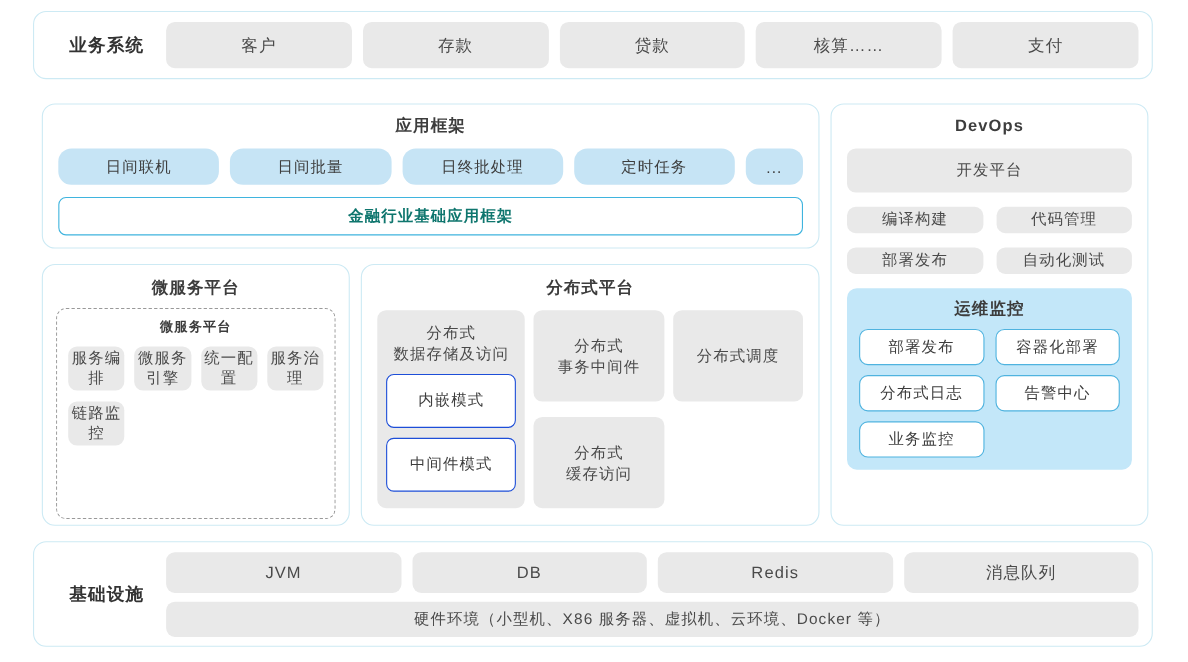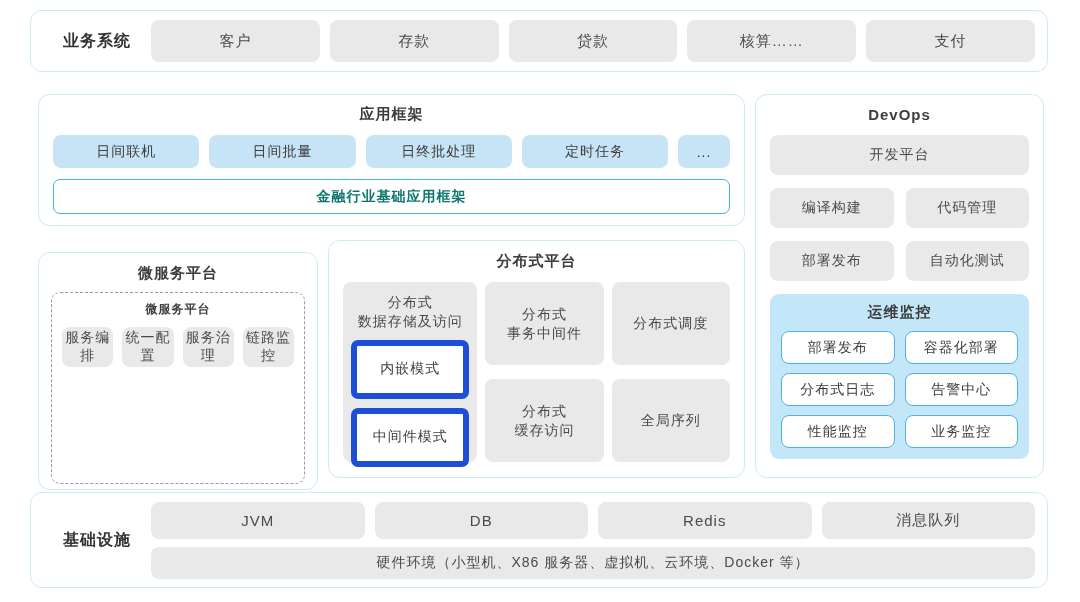--- a/index.html
+++ b/index.html
@@ -26,58 +26,58 @@
 
   
   .top-panel{left:30px;top:10px;width:1018px;height:62px;display:flex;align-items:center;padding:0 12px;}
   .side-label{width:108px;flex:0 0 108px;text-align:center;font-size:16px;font-weight:700;color:#333;letter-spacing:1px;}
   .top-items{flex:1;display:flex;gap:10px;}
   .top-items .box{flex:1;height:42px;}
 
   
   .appfw{left:38px;top:94px;width:707px;height:132px;padding:10px 14px 0;}
   .appfw-row{display:flex;gap:10px;margin-top:11px;}
-  .appfw-row .box{flex:1;height:33px;font-size:14px;}
+  .appfw-row .box{flex:1;height:33px;font-size:14px;border-radius:12px;}
   .appfw-row .box.small{flex:0 0 52px;}
   .base-box{
     margin-top:11px;height:33px;border:1px solid #3fb4de;border-radius:7px;
     display:flex;align-items:center;justify-content:center;
     color:#0f766e;font-size:14px;font-weight:700;letter-spacing:1px;
   }
 
   
-  .micro{left:38px;top:252px;width:280px;height:238px;padding:11px 12px 10px;}
+  .micro{left:38px;top:240px;width:280px;height:238px;padding:11px 12px 10px;}
   .dashed{
     margin-top:9px;border:1px dashed #999;border-radius:9px;
     padding:8px 10px 10px;height:172px;box-sizing:content-box;
   }
   .dashed .inner-ttl{text-align:center;font-size:12px;color:#3d3d3d;font-weight:600;letter-spacing:1px;}
   .micro-grid{display:grid;grid-template-columns:1fr 1fr 1fr 1fr;gap:10px 9px;margin-top:9px;}
   .micro-grid .box{height:40px;font-size:14px;}
 
   
   .dist{left:328px;top:240px;width:417px;height:238px;padding:11px 14px 0;}
   .dist-cols{display:flex;gap:8px;margin-top:11px;}
   .dist-col{flex:1;display:flex;flex-direction:column;gap:14px;}
   .dist-col .box{height:83px;font-size:14px;}
   .storage{
     flex:1;background:#e9e9e9;border-radius:8px;height:180px;
     padding:11px 8px 0;box-sizing:border-box;text-align:center;
   }
   .storage-label{font-size:14px;color:#4a4a4a;letter-spacing:1px;}
   .mode-box{
-    margin-top:9px;height:47px;background:#fff;border:6px solid #1d4ed8;border-radius:7px;
+    margin-top:9px;height:47px;background:#fff;border:1px solid #1d4ed8;border-radius:7px;
     display:flex;align-items:center;justify-content:center;font-size:14px;color:#3d3d3d;letter-spacing:1px;
   }
 
   
   .devops{left:755px;top:94px;width:289px;height:384px;padding:11px 14px 0;}
   .devops .full{height:40px;margin-top:12px;font-size:14px;}
   .devops-grid{display:grid;grid-template-columns:1fr 1fr;gap:13px 12px;margin-top:13px;}
-  .devops-grid .box{height:40px;font-size:14px;}
+  .devops-grid .box{height:24px;font-size:14px;}
   .monitor{
     margin-top:13px;background:#c3e7f9;border-radius:9px;padding:9px 11px 11px;
   }
   .monitor .ttl{font-weight:700;}
   .monitor-grid{display:grid;grid-template-columns:1fr 1fr;gap:9px 10px;margin-top:9px;}
   .monitor-item{
     height:31px;background:#fff;border:1px solid #4fb3df;border-radius:8px;
     display:flex;align-items:center;justify-content:center;font-size:14px;color:#3d3d3d;letter-spacing:1px;
   }
 
@@ -113,20 +113,21 @@
   </div>
   <div class="base-box">金融行业基础应用框架</div>
 </div>
 
 <div class="panel micro">
   <div class="ttl">微服务平台</div>
   <div class="dashed">
     <div class="inner-ttl">微服务平台</div>
     <div class="micro-grid">
       <div class="box">服务编排</div>
+      <div class="box">微服务引擎</div>
       <div class="box">统一配置</div>
       <div class="box">服务治理</div>
       <div class="box">链路监控</div>
     </div>
   </div>
 </div>
 
 <div class="panel dist">
   <div class="ttl">分布式平台</div>
   <div class="dist-cols">
@@ -137,42 +138,40 @@
       <div class="mode-box">中间件模式</div>
     </div>
     <div class="dist-col">
       <div class="box pre">分布式
 事务中间件</div>
       <div class="box pre">分布式
 缓存访问</div>
     </div>
     <div class="dist-col">
       <div class="box">分布式调度</div>
-      <div class="box">全局序列</div>
     </div>
   </div>
 </div>
 
 <div class="panel devops">
   <div class="ttl">DevOps</div>
   <div class="box full">开发平台</div>
   <div class="devops-grid">
     <div class="box">编译构建</div>
     <div class="box">代码管理</div>
     <div class="box">部署发布</div>
     <div class="box">自动化测试</div>
   </div>
   <div class="monitor">
     <div class="ttl">运维监控</div>
     <div class="monitor-grid">
       <div class="monitor-item">部署发布</div>
       <div class="monitor-item">容器化部署</div>
       <div class="monitor-item">分布式日志</div>
       <div class="monitor-item">告警中心</div>
-      <div class="monitor-item">性能监控</div>
       <div class="monitor-item">业务监控</div>
     </div>
   </div>
 </div>
 
 <div class="panel infra">
   <div class="side-label">基础设施</div>
   <div class="infra-body">
     <div class="infra-row">
       <div class="box">JVM</div>

